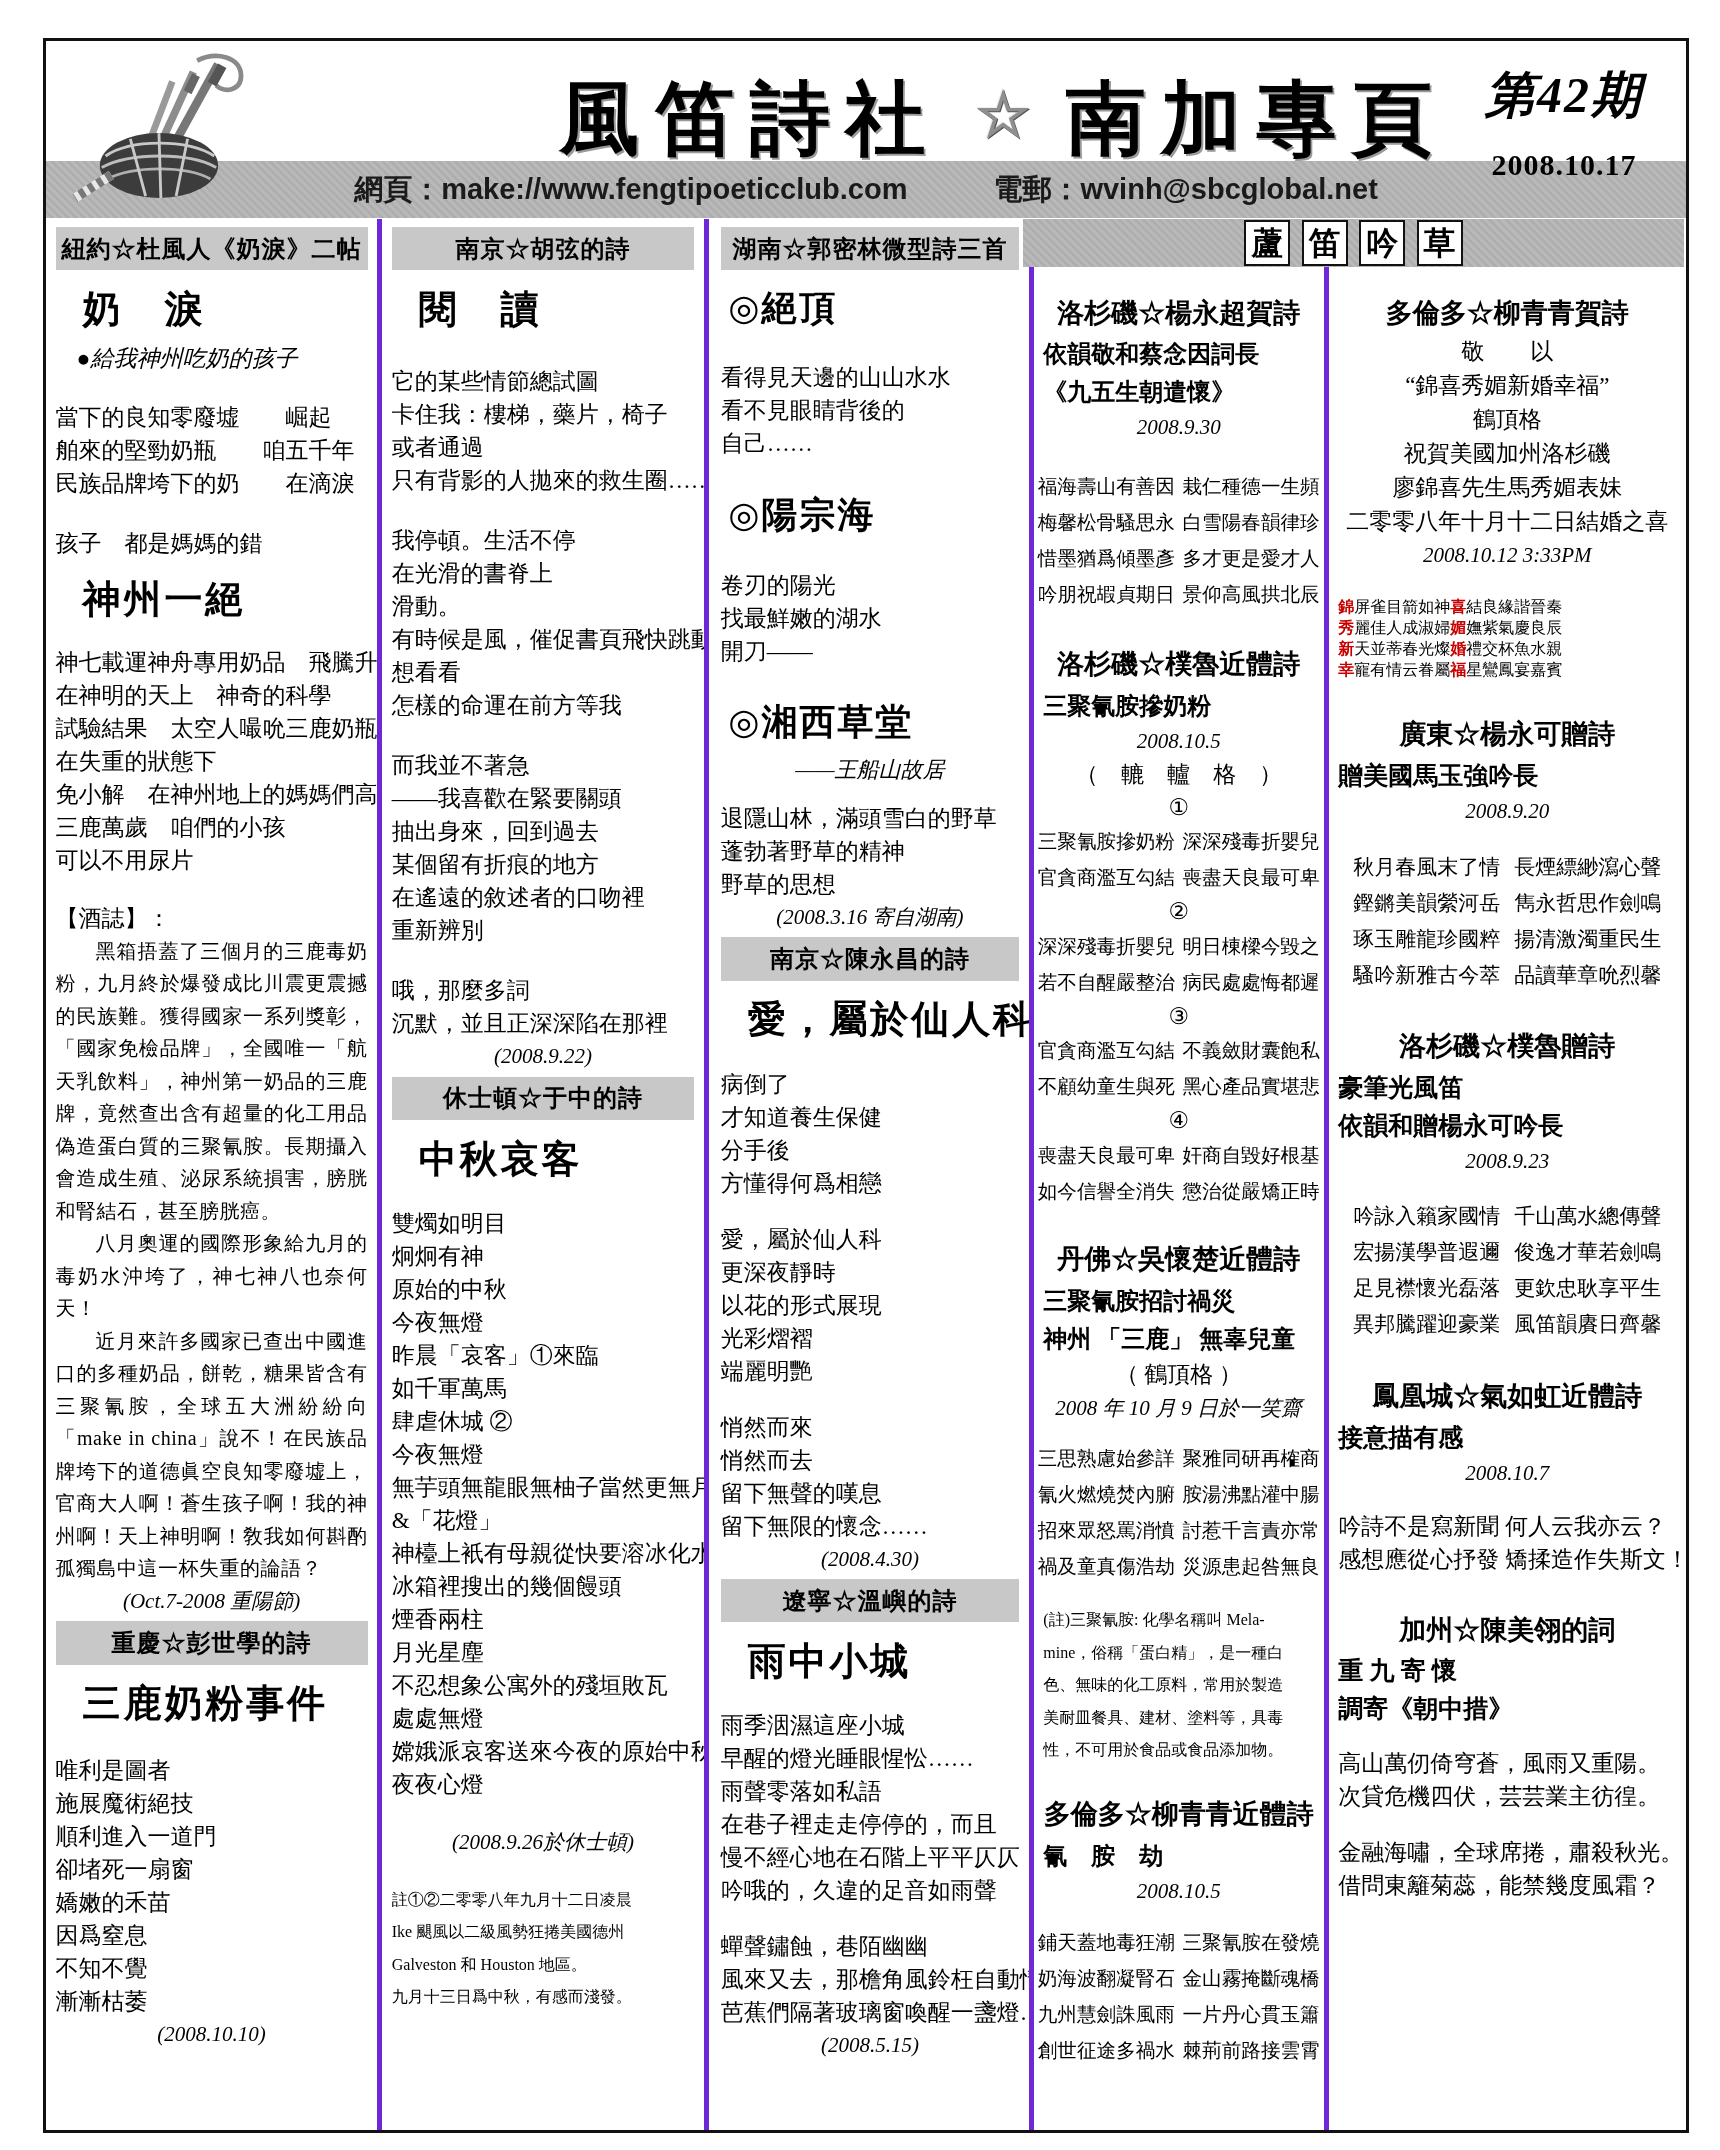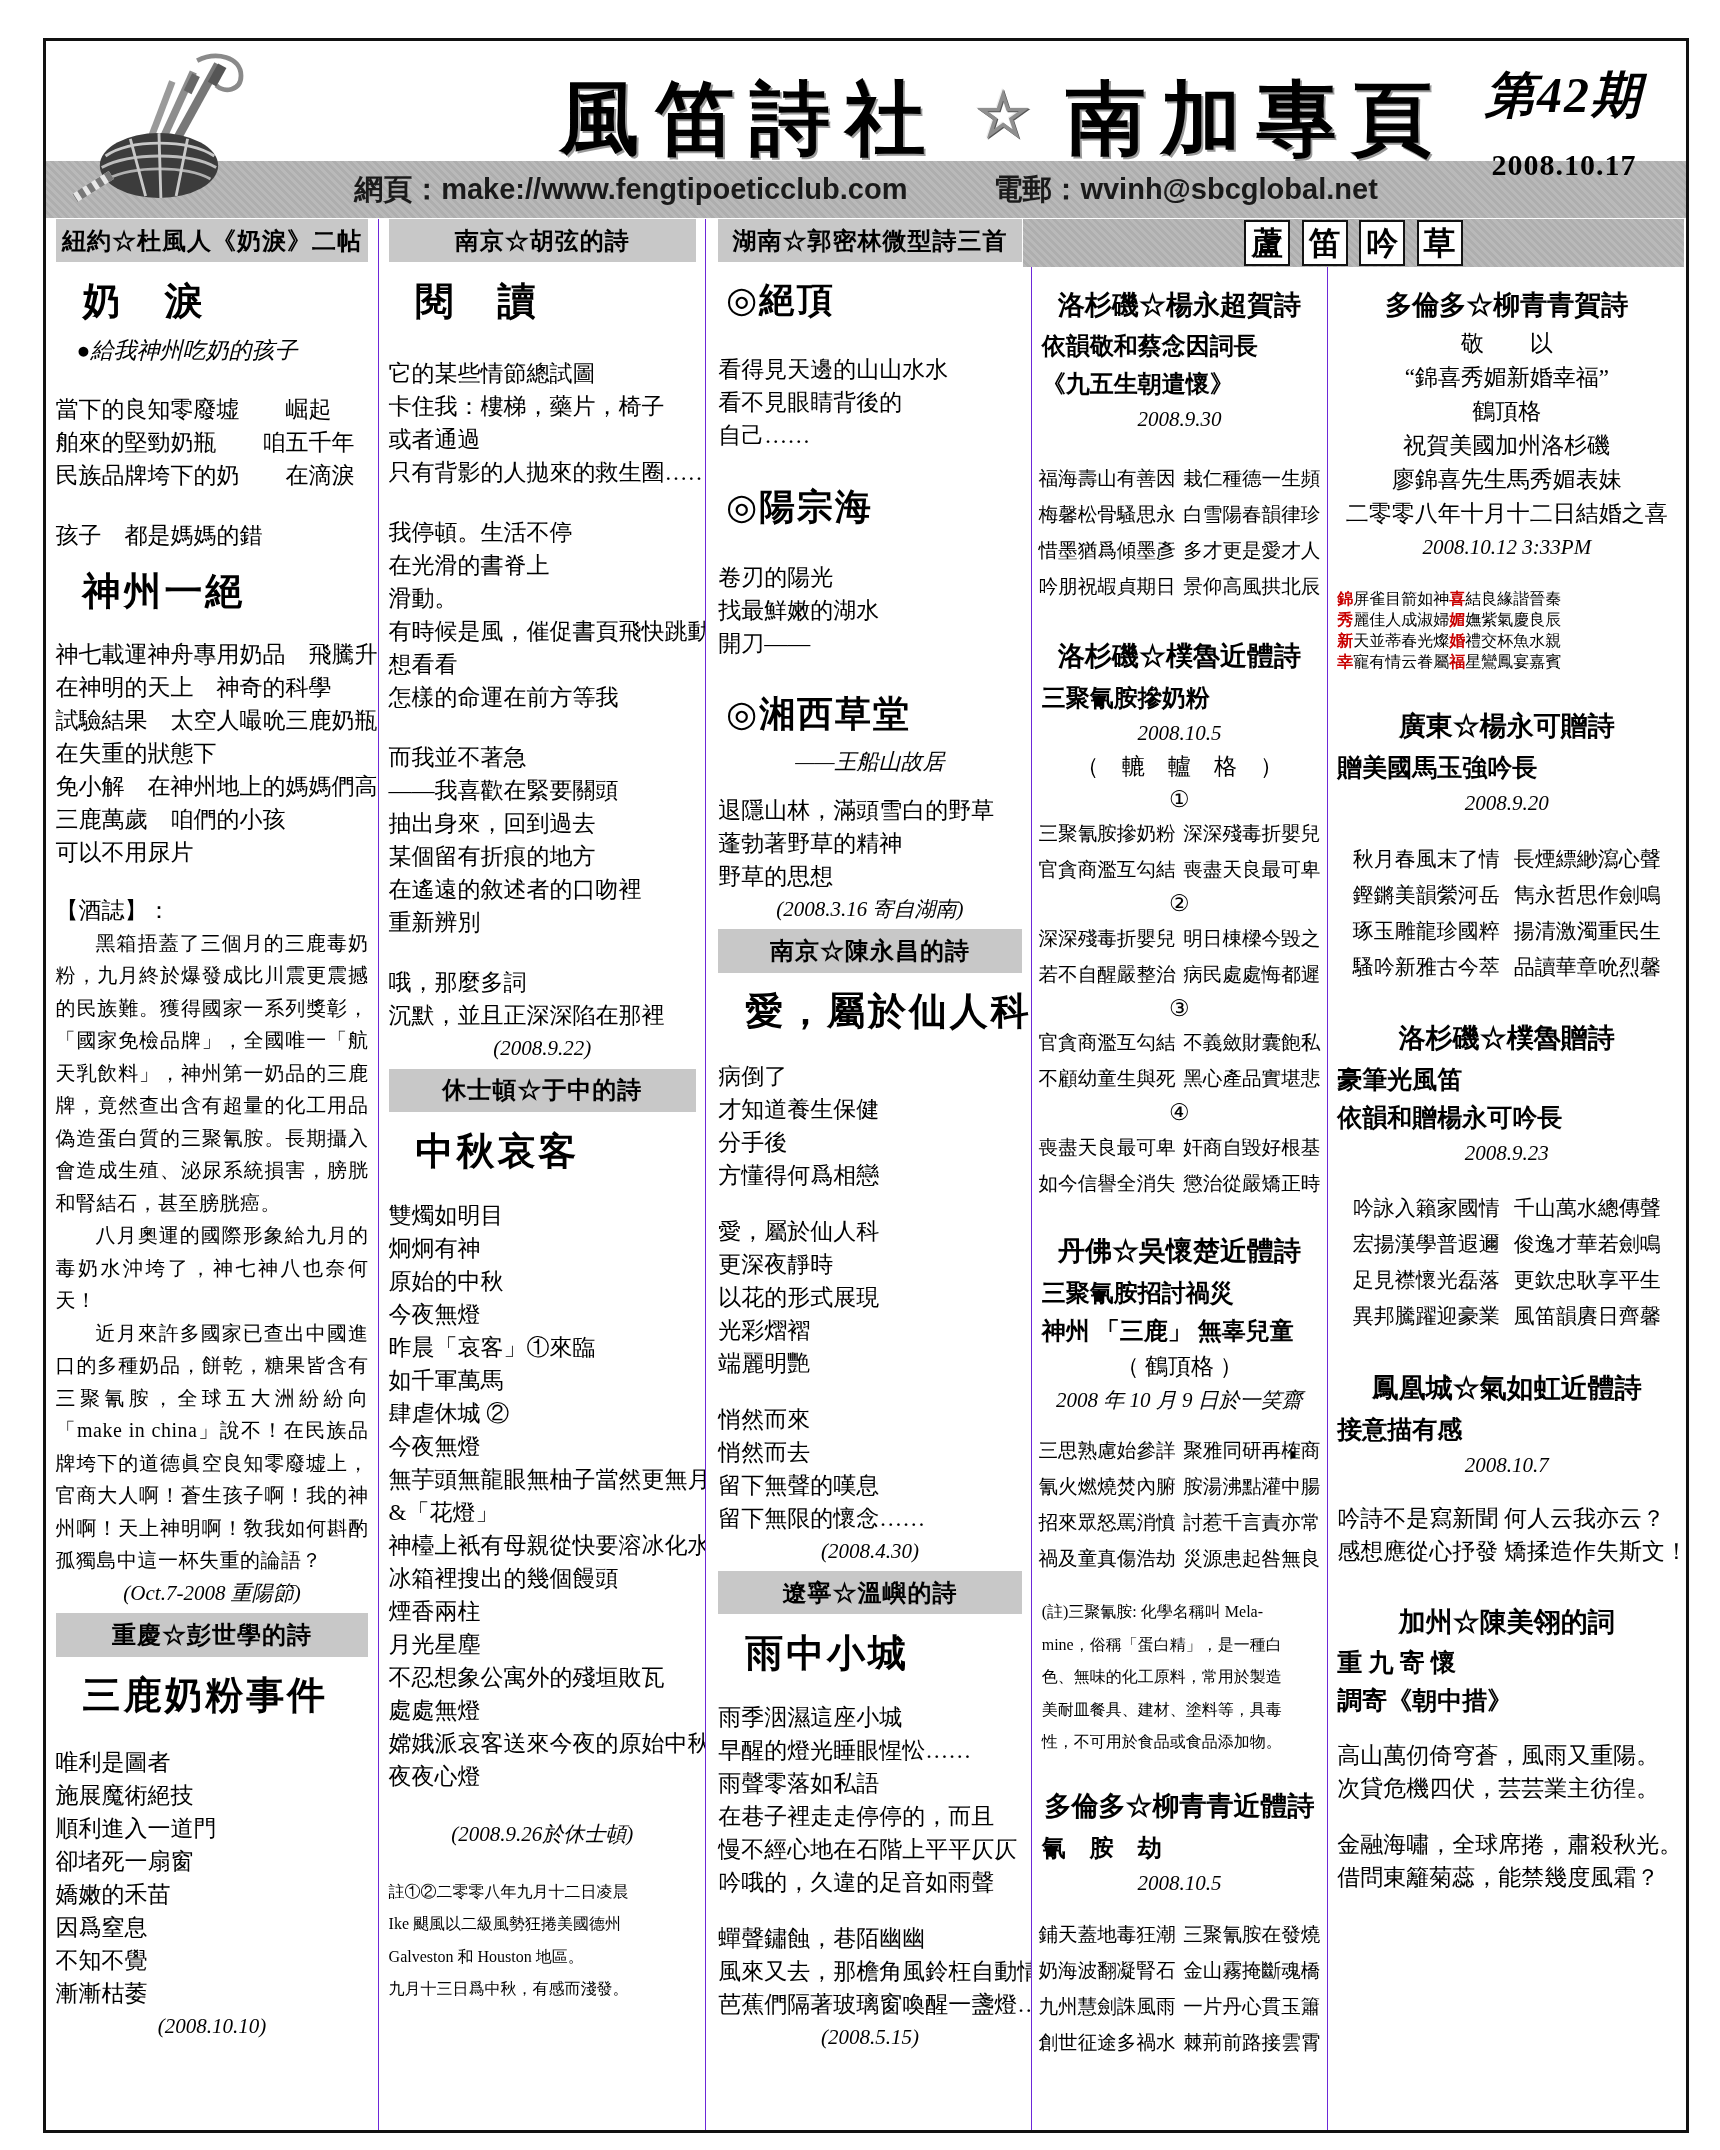--- a/index.html
+++ b/index.html
@@ -18,27 +18,27 @@
         text-shadow:1px 1px 0 #555, -1px -1px 0 #eee;letter-spacing:0;}
   .issue-box{position:absolute;right:7.6px;top:21px;width:229px;text-align:center;z-index:3;}
   .issue-no{font-size:50px;font-weight:900;font-style:italic;letter-spacing:1.9px;}
   .issue-date{font-size:30px;font-weight:bold;margin-top:19px;letter-spacing:1px;}
   .contact{position:absolute;left:244px;right:244px;top:120px;height:57px;z-index:2;
         display:flex;align-items:center;justify-content:center;gap:86px;
         font-family:"Liberation Sans","DejaVu Sans",sans-serif;font-size:29px;font-weight:600;color:#1a1a1a;white-space:nowrap;}
   
   .content{position:absolute;left:0;right:0;top:178px;bottom:0;display:flex;overflow:hidden;}
   .col{box-sizing:border-box;padding:0 9.6px;overflow:hidden;}
-  .col+.col{border-left:1px solid #6d28d9;}
+  .col+.col{border-left:5px solid #6d28d9;}
   .col:nth-child(1){width:19.4%;}
   .col:nth-child(2){width:20.9%;}
   .col:nth-child(3){width:20.6%;}
   .col:nth-child(4){width:20.5%;padding-left:12px;}
   .col:nth-child(5){width:18.6%;}
-  .col > :first-child{margin-top:0;}
+  .col > :first-child{margin-top:8px;}
   .banner{position:absolute;top:0;left:59.55%;right:1.9px;height:48px;z-index:4;
         background:repeating-linear-gradient(45deg,#b9b9b9 0 2.9px,#aeaeae 2.9px 5.7px);
         display:flex;align-items:center;justify-content:center;gap:11.5px;}
   .banner-char{width:42px;height:42px;border:2.9px solid #111;background:#fff;
         display:flex;align-items:center;justify-content:center;
         font-size:32px;font-weight:900;line-height:1;}
   
   .b-boxed{background:#c8c8c8;font-weight:bold;font-size:24px;text-align:center;
         padding:5.7px 1.9px;margin:3.8px 0 9.6px;letter-spacing:1px;}
   .b-title{font-size:38px;font-weight:900;padding-left:27px;margin:13.4px 0 5.7px;letter-spacing:2.9px;white-space:nowrap;}

